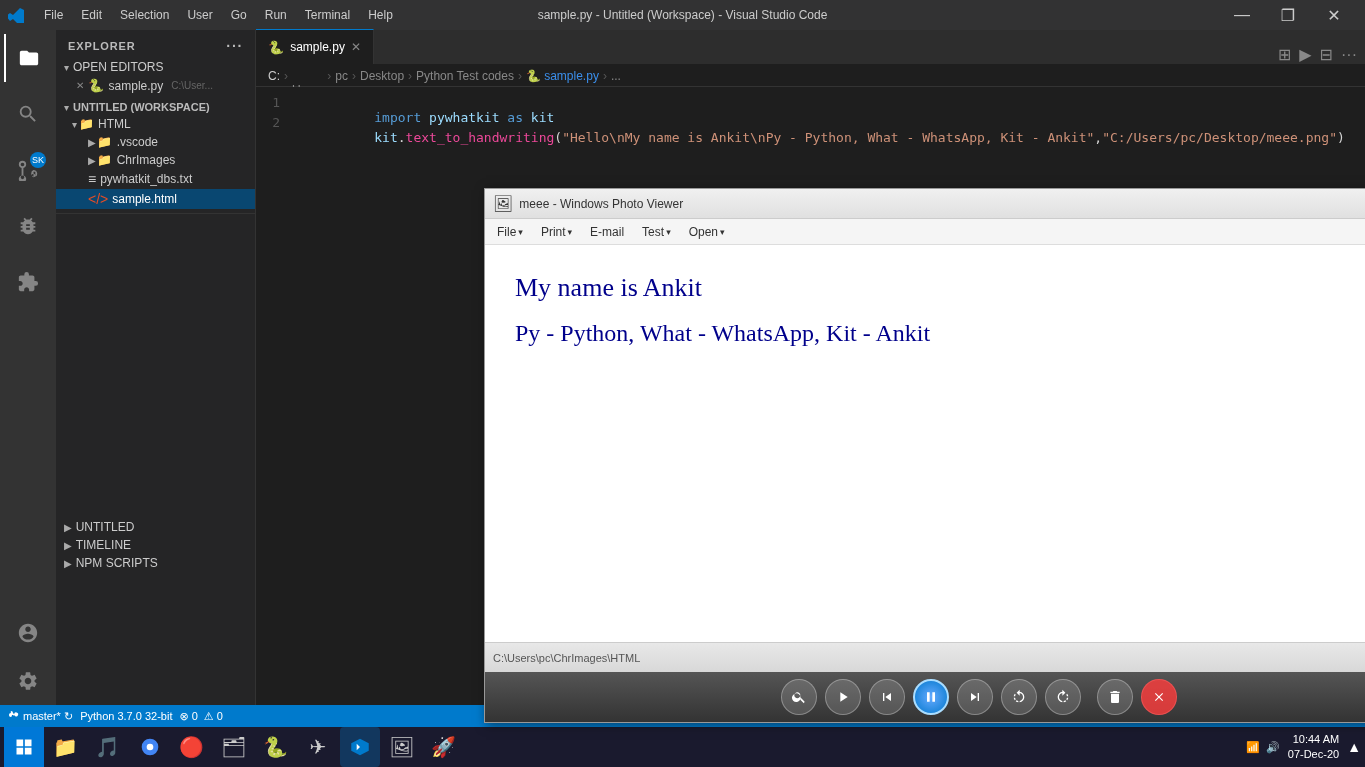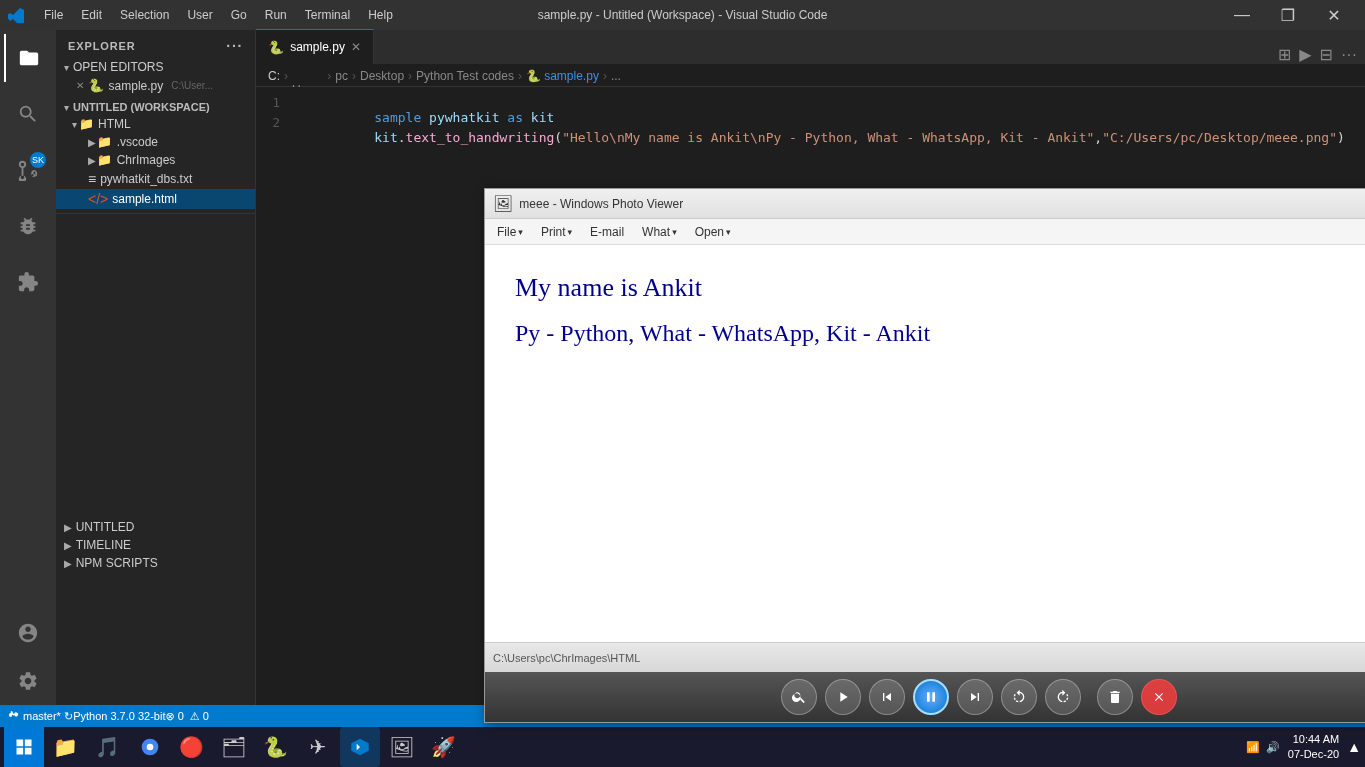--- a/index.html
+++ b/index.html
@@ -203,37 +203,37 @@
       color: #555;
       font-size: 13px;
       flex-shrink: 0;
     }
     .line-content {
       flex: 1;
       white-space: pre;
       font-size: 13px;
     }
     .kw { color: #569cd6; }
-    .fn { color: #f9a8d4; }
+    .fn { color: #ec4899; }
     .str { color: #ce9178; }
     .var { color: #9cdcfe; }
     .op { color: #d4d4d4; }
 
     
     .status-bar {
       height: 22px;
       background: #007acc;
       display: flex;
       align-items: center;
       justify-content: space-between;
       padding: 0 8px;
       font-size: 11px;
       color: #fff;
     }
-    .status-left { display: flex; align-items: center; gap: 0; }
+    .status-left { display: flex; align-items: center; gap: 7px; }
     .status-right { display: flex; align-items: center; gap: 12px; }
     .status-item { display: flex; align-items: center; gap: 3px; cursor: pointer; }
 
     
     .taskbar {
       height: 40px;
       background: #1a1a2e;
       display: flex;
       align-items: center;
       justify-content: space-between;
@@ -533,21 +533,21 @@
       <span style="color:#3b8eea; cursor:pointer;">🐍 <span>sample.py</span></span>
       <span class="sep">›</span>
       <span>...</span>
     </div>
 
     <div class="code-editor">
 
       <div class="code-line">
         <span class="line-num">1</span>
         <span class="line-content">
-          <span class="kw">sample</span><span class="op"> </span><span class="var">pywhatkit</span><span class="op"> </span><span class="kw">as</span><span class="op"> </span><span class="var">kit</span>
+          <span class="kw">import</span><span class="op"> </span><span class="var">pywhatkit</span><span class="op"> </span><span class="kw">as</span><span class="op"> </span><span class="var">kit</span>
         </span>
       </div>
 
       <div class="code-line">
         <span class="line-num">2</span>
         <span class="line-content">
           <span class="var">kit</span><span class="op">.</span><span class="fn">text_to_handwriting</span><span class="op">(</span><span class="str">"Hello\nMy name is Ankit\nPy - Python, What - WhatsApp, Kit - Ankit"</span><span class="op">,</span><span class="str">"C:/Users/pc/Desktop/meee.png"</span><span class="op">)</span>
         </span>
       </div>
     </div>
@@ -568,21 +568,21 @@
           <span class="arrow">▾</span>
         </div>
         <div class="pv-menu-item">
           <span>Print</span>
           <span class="arrow">▾</span>
         </div>
         <div class="pv-menu-item">
           <span>E-mail</span>
         </div>
         <div class="pv-menu-item">
-          <span>What</span>
+          <span>Test</span>
           <span class="arrow">▾</span>
         </div>
         <div class="pv-menu-item">
           <span>Open</span>
           <span class="arrow">▾</span>
         </div>
 
       </div>
 
       <div class="pv-content">

